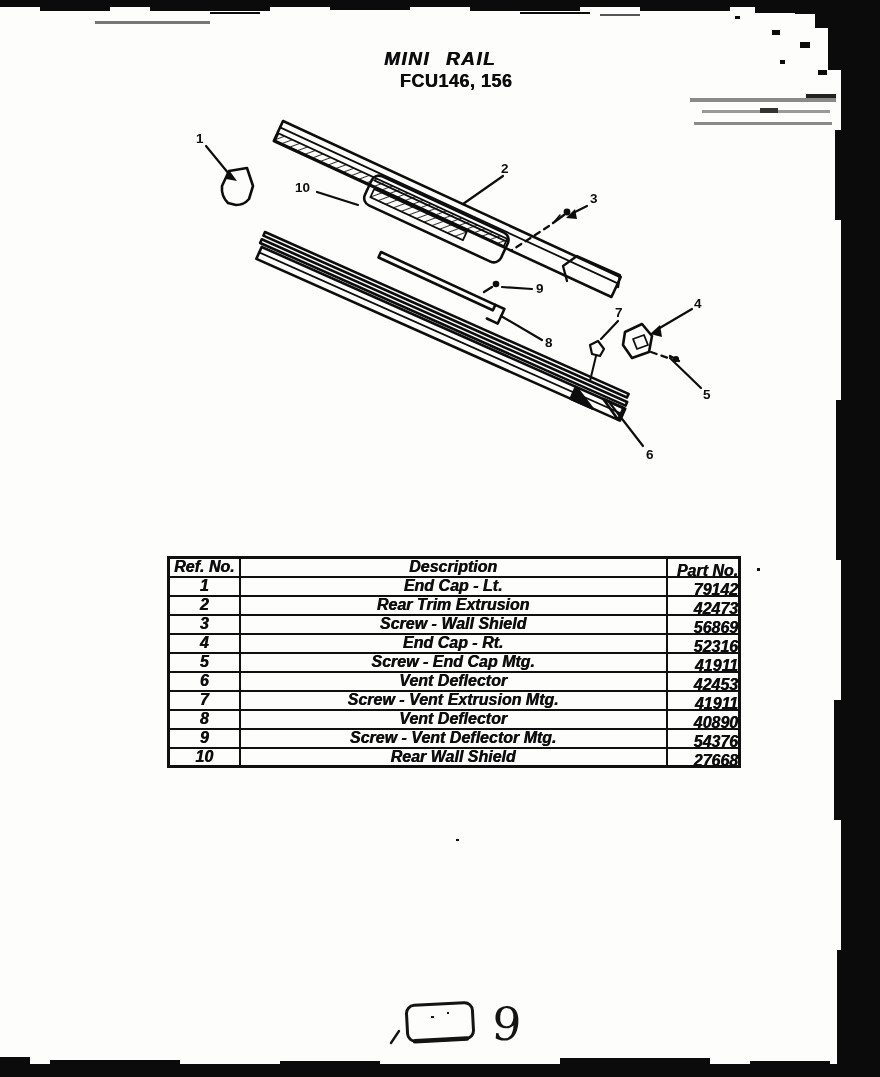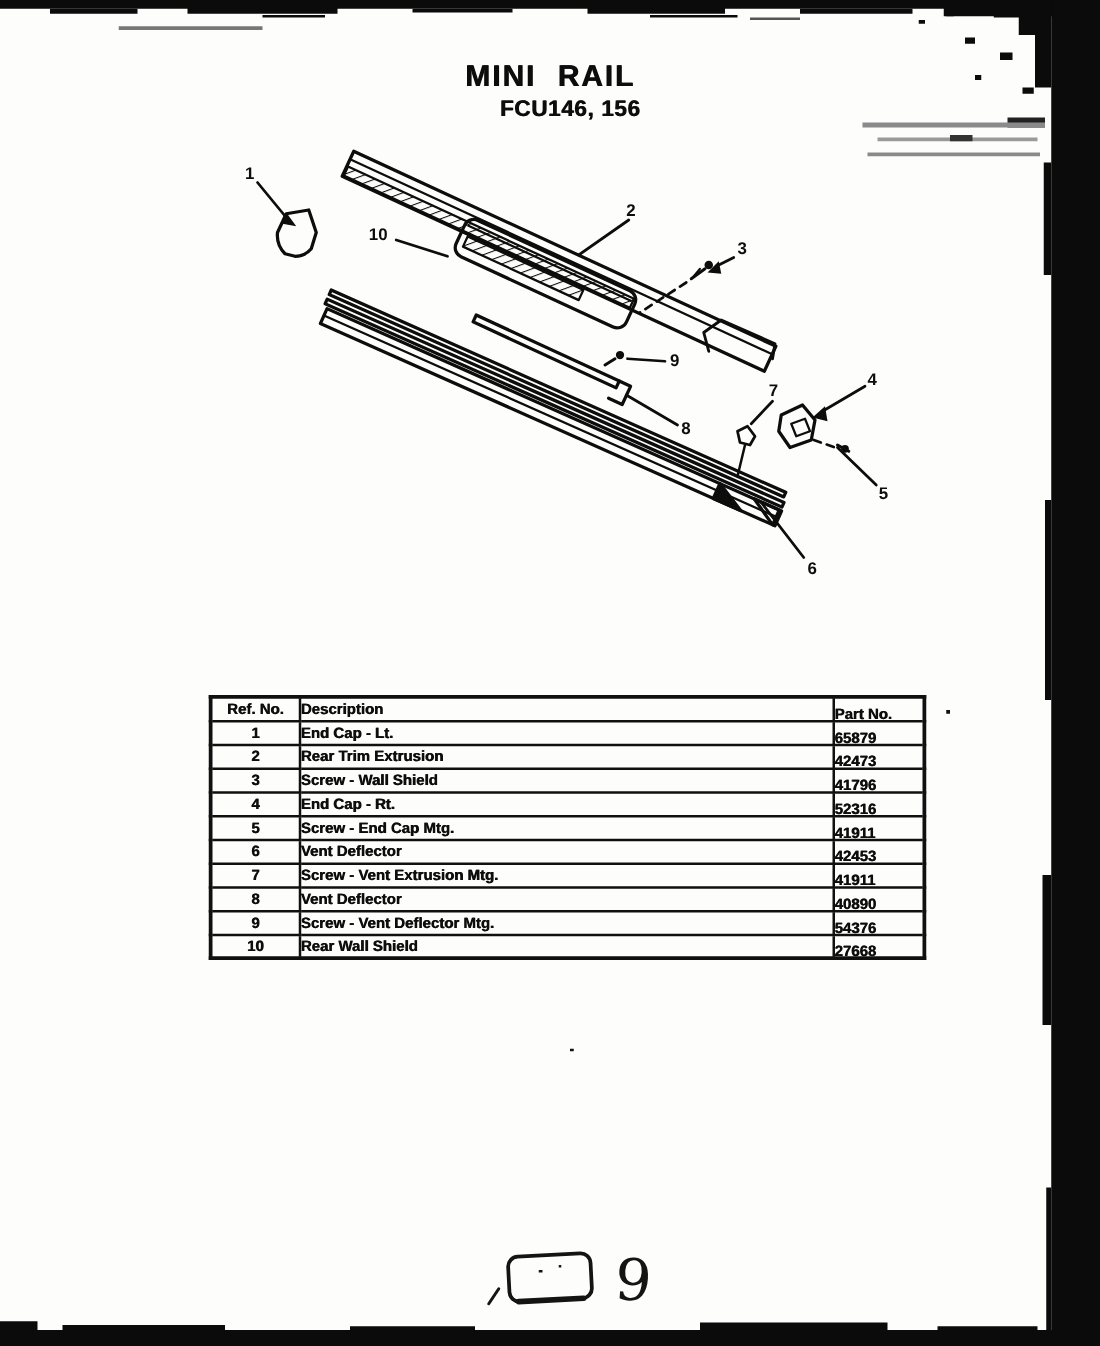--- a/index.html
+++ b/index.html
@@ -2,41 +2,42 @@
 <html><head>
 <meta charset="utf-8">
 <style>
   html,body{margin:0;padding:0;background:#e8e8e8;}
   .page{
     position:relative;width:880px;height:1077px;background:#fdfdfc;
     overflow:hidden;font-family:"Liberation Sans",sans-serif;color:#0d0d0d;
   }
   .title-block{position:absolute;top:48px;left:0;width:880px;text-align:center;}
   .title{
-    font-size:24px;font-weight:bold;letter-spacing:1.5px;word-spacing:9px;
+    font-size:19px;font-weight:bold;letter-spacing:1.5px;word-spacing:9px;
     text-shadow:.6px 0 0 #0d0d0d;
+    font-style:italic;
   }
   .subtitle{
     font-size:18px;font-weight:bold;letter-spacing:.5px;margin-top:1px;
     text-shadow:.6px 0 0 #0d0d0d;
     margin-left:32px;
   }
   svg.overlay{position:absolute;left:0;top:0;}
   table.parts{
     position:absolute;left:167px;top:556px;border-collapse:collapse;
     table-layout:fixed;border:3px solid #101010;
   }
   table.parts th,table.parts td{
     border:2px solid #101010;height:19px;padding:0;box-sizing:border-box;
-    font-size:12px;font-weight:bold;line-height:1;color:#0e0e0e;
-    text-shadow:.5px 0 0 #0e0e0e;overflow:visible;white-space:nowrap;
+    font-size:16px;font-weight:bold;line-height:1;color:#0e0e0e;
+    text-shadow:.5px 0 0 #0e0e0e;overflow:visible;white-space:nowrap;font-style:italic;
   }
   .col-ref{width:71px;text-align:center;}
-  .col-desc{width:427px;text-align:left;padding-left:10px;}
-  .col-part{width:73px;text-align:left;}
+  .col-desc{width:427px;text-align:center;padding-left:10px;}
+  .col-part{width:73px;text-align:right;}
   td.col-part span,th.col-part span{display:inline-block;transform:translateY(4px);}
   th.col-desc{padding-left:10px;}
   .handwritten{
     position:absolute;left:492px;top:997px;font-family:"DejaVu Serif",serif;
     font-size:46px;font-weight:normal;transform:rotate(4deg);color:#141414;
   }
 </style>
 </head>
 <body>
 
@@ -211,31 +212,31 @@
       <tr>
         <th class="col-ref"><span>Ref. No.</span></th>
         <th class="col-desc"><span>Description</span></th>
         <th class="col-part"><span>Part No.</span></th>
       </tr>
     </thead>
     <tbody>
         <tr>
           <td class="col-ref"><span>1</span></td>
           <td class="col-desc"><span>End Cap - Lt.</span></td>
-          <td class="col-part"><span>65879</span></td>
+          <td class="col-part"><span>79142</span></td>
         </tr>
         <tr>
           <td class="col-ref"><span>2</span></td>
           <td class="col-desc"><span>Rear Trim Extrusion</span></td>
           <td class="col-part"><span>42473</span></td>
         </tr>
         <tr>
           <td class="col-ref"><span>3</span></td>
           <td class="col-desc"><span>Screw - Wall Shield</span></td>
-          <td class="col-part"><span>41796</span></td>
+          <td class="col-part"><span>56869</span></td>
         </tr>
         <tr>
           <td class="col-ref"><span>4</span></td>
           <td class="col-desc"><span>End Cap - Rt.</span></td>
           <td class="col-part"><span>52316</span></td>
         </tr>
         <tr>
           <td class="col-ref"><span>5</span></td>
           <td class="col-desc"><span>Screw - End Cap Mtg.</span></td>
           <td class="col-part"><span>41911</span></td>

